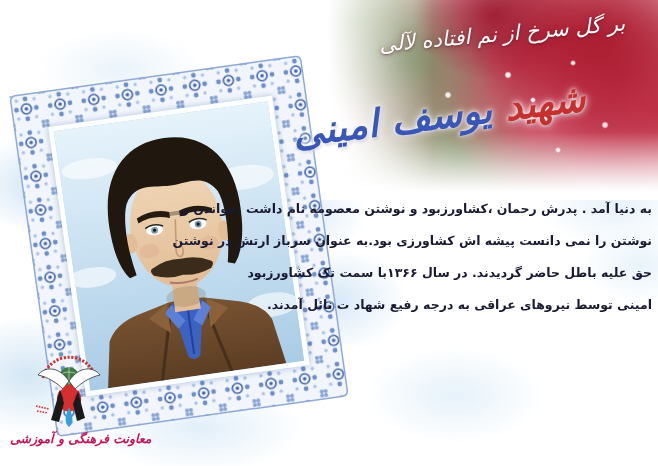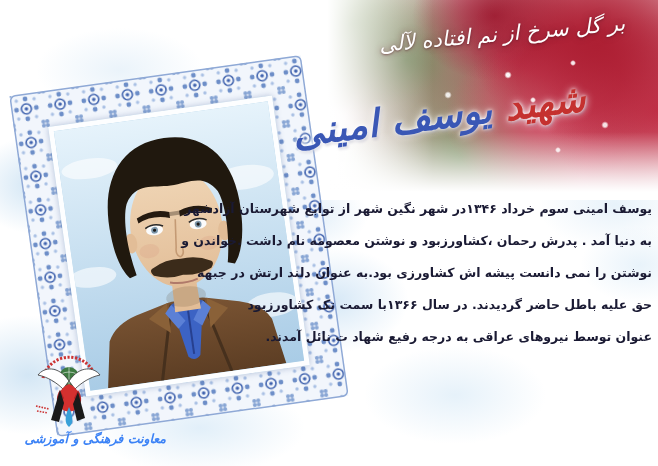--- a/index.html
+++ b/index.html
@@ -85,22 +85,22 @@
     position:absolute;left:272px;top:194px;width:380px;z-index:5;
     direction:rtl;color:#1a1a33;
     font-size:12.5px;font-weight:bold;
   }
   .bio .line{height:32px;line-height:30px;white-space:nowrap;text-align:right;}
   .bio .line.center{text-align:center;}
   
   .emblem{position:absolute;left:30px;top:350px;z-index:4;}
   .caption{
     position:absolute;left:10px;top:431px;width:156px;z-index:4;
-    direction:rtl;text-align:right;
-    color:#3b82f6;font-size:12.5px;font-weight:bold;font-style:italic;
+    direction:rtl;text-align:left;
+    color:#be185d;font-size:12.5px;font-weight:bold;font-style:italic;
     white-space:nowrap;
   }
 </style>
 </head>
 <body>
 
 <div class="page">
 
   <div class="watercolor"></div>
 
@@ -210,25 +210,24 @@
         <path d="M108,104 L105,132 Q103,140 108,142 M108,142 Q113,140 111,132" stroke="#c49a74" stroke-width="1.6" fill="none"></path>
 
         <path d="M78,150 Q93,142 108,144 Q123,142 138,150 Q141,152 137,157 Q122,163 108,160 Q94,163 79,157 Q75,152 78,150 Z" fill="#3b2b1a"></path>
         <path d="M94,166 Q108,170 122,166" stroke="#b07a6a" stroke-width="2" fill="none"></path>
         <ellipse cx="108" cy="182" rx="20" ry="10" fill="rgba(90,70,50,.18)"></ellipse>
       </svg>
     </div>
   </div>
 
   <div class="bio">
-    <div class="line">یوسف امینی سوم خرداد ۱۳۴۶در شهر نگین شهر از توابع شهرستان آزادشهر</div>
     <div class="line">به دنیا آمد . پدرش رحمان ،کشاورزبود و نوشتن معصومه نام داشت .خواندن و</div>
-    <div class="line">نوشتن را نمی دانست پیشه اش کشاورزی بود.به عنوان دلند ارتش در جبهه</div>
+    <div class="line">نوشتن را نمی دانست پیشه اش کشاورزی بود.به عنوان سرباز ارتش در نوشتن</div>
     <div class="line">حق علیه باطل حاضر گردیدند. در سال ۱۳۶۶با سمت تک کشاورزبود</div>
-    <div class="line center">عنوان توسط نیروهای عراقی به درجه رفیع شهاد ت نائل آمدند.</div>
+    <div class="line center">امینی توسط نیروهای عراقی به درجه رفیع شهاد ت نائل آمدند.</div>
   </div>
 
   <svg class="emblem" width="78" height="82" viewBox="0 0 78 82">
 
     <path d="M13,28 A27,27 0 0 1 65,26" fill="none" stroke="#cc3333" stroke-width="3" stroke-dasharray="2.2 1.6"></path>
 
     <circle cx="39" cy="27" r="10" fill="#3e7a41"></circle>
     <path d="M31,24 Q39,20 47,24 M31,30 Q39,34 47,30 M39,17 L39,37" stroke="#ffffff" stroke-width="1" opacity=".55" fill="none"></path>
 
     <path d="M39,31 C28,15 14,17 8,25 C18,27 27,33 33,39 Z" fill="#ffffff" stroke="#333333" stroke-width=".8"></path>

